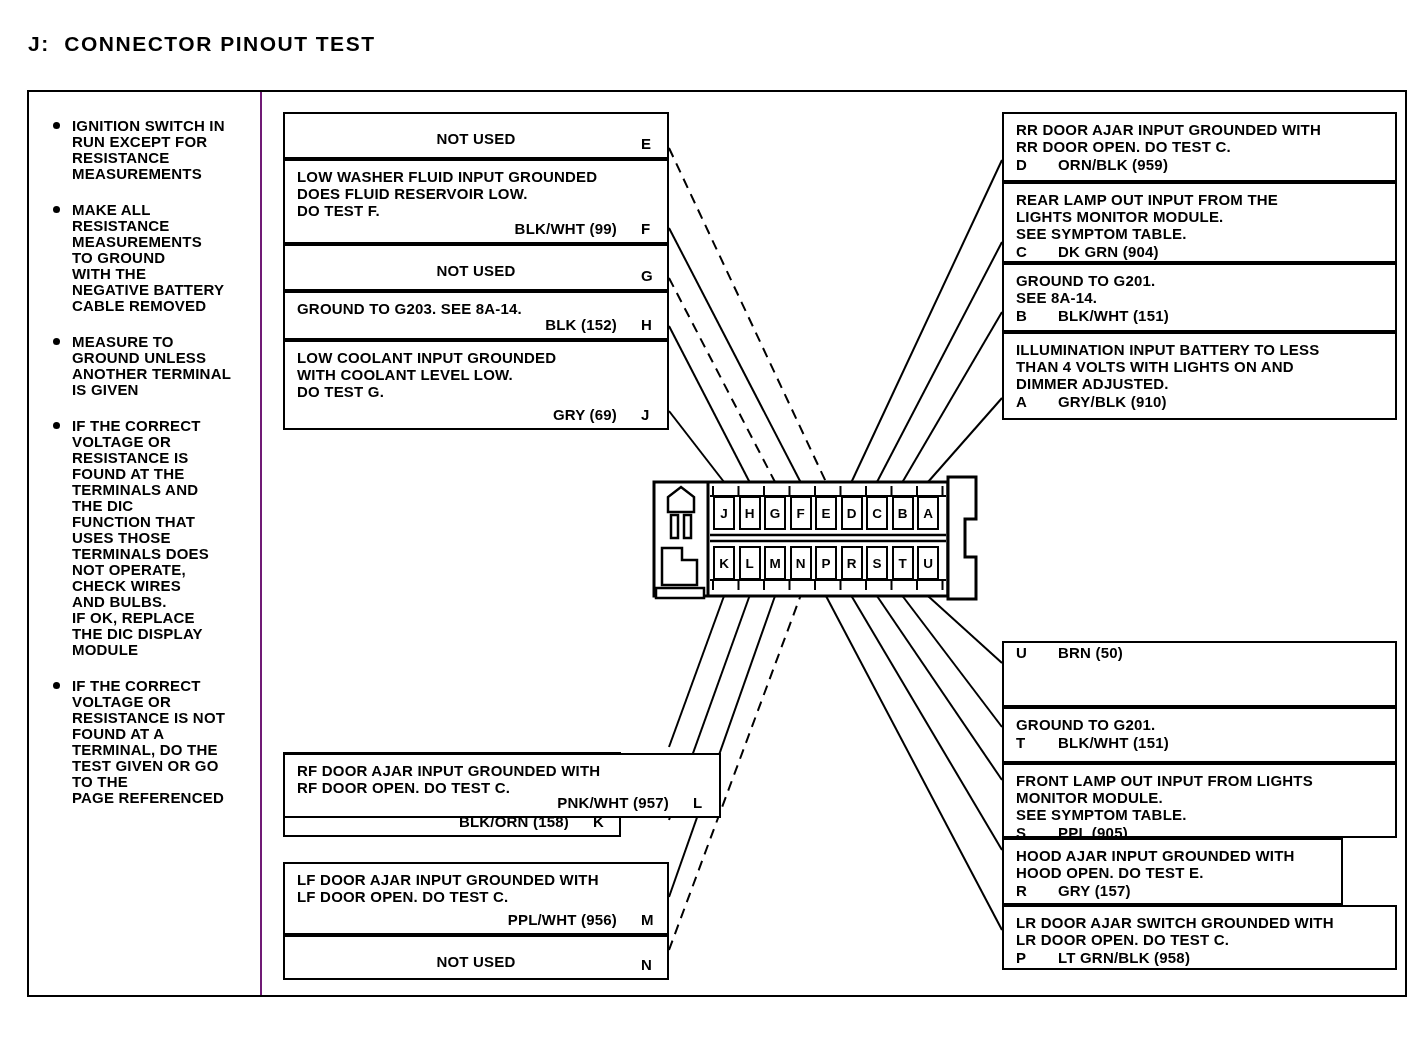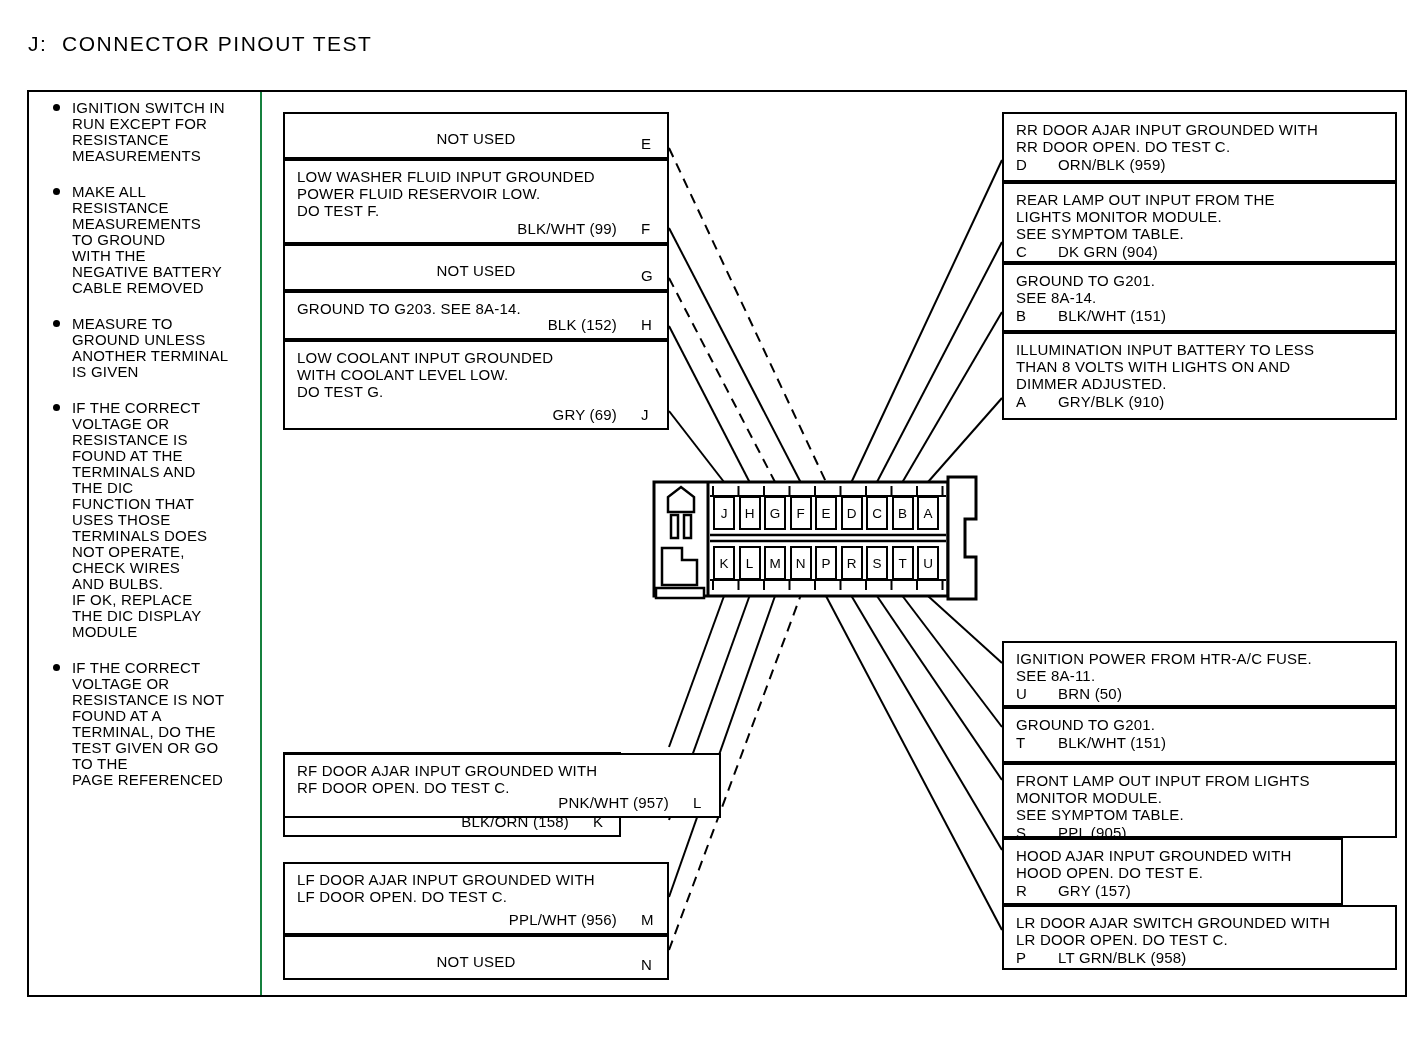--- a/index.html
+++ b/index.html
@@ -1,23 +1,23 @@
 <!DOCTYPE html>
 <html><head>
 <meta charset="utf-8">
 <style>
   html,body { margin:0; padding:0; background:#fff; }
   .page { position:relative; width:1424px; height:1040px; background:#ffffff;
-          font-family:"Liberation Sans", sans-serif; font-weight:normal; color:#000;
+          font-family:"Liberation Sans", sans-serif; font-weight:bold; color:#000;
           overflow:hidden; }
   .title { position:absolute; left:28px; top:32px; font-size:21px; letter-spacing:1.5px; white-space:pre; }
   .frame { position:absolute; left:27px; top:90px; width:1380px; height:907px;
            border:2px solid #000; box-sizing:border-box; }
   .notes { position:absolute; left:29px; top:92px; width:233px; height:903px;
-           border-right:2px solid #15803d; box-sizing:border-box; padding:8px 6px 0 24px; z-index:3; }
+           border-right:2px solid #701a75; box-sizing:border-box; padding:26px 6px 0 24px; z-index:3; }
   .note { display:flex; margin-bottom:20px; font-size:15px; line-height:16px; letter-spacing:0.2px; }
   .note .dot { width:7px; height:7px; border-radius:50%; background:#000; margin:4px 12px 0 0; flex:none; }
   .note-text { white-space:pre-line; }
 
   svg.wires { position:absolute; left:0; top:0; z-index:1; }
 
   .pinbox { position:absolute; border:2px solid #000; box-sizing:border-box; background:#fff;
             font-size:15px; line-height:17px; letter-spacing:0.2px; z-index:2; }
   .pinbox .desc { white-space:pre-line; padding:7px 12px 0 12px; }
   .pinbox.nu .desc { text-align:center; padding:16px 10px 0 10px; }
@@ -156,21 +156,21 @@
 
   <div class="pinbox nu bx-e">
     <div class="desc">NOT USED</div>
     <div class="tag">
         <span class="wire"></span>
         <span class="pin">E</span>
       </div>
   </div>
   <div class="pinbox bx-f">
     <div class="desc">LOW WASHER FLUID INPUT GROUNDED
-POWER FLUID RESERVOIR LOW.
+DOES FLUID RESERVOIR LOW.
 DO TEST F.</div>
     <div class="tag">
         <span class="wire">BLK/WHT (99)</span>
         <span class="pin">F</span>
       </div>
   </div>
   <div class="pinbox nu bx-g">
     <div class="desc">NOT USED</div>
     <div class="tag">
         <span class="wire"></span>
@@ -247,31 +247,29 @@
   <div class="pinbox bx-b">
     <div class="desc">GROUND TO G201.
 SEE 8A-14.</div>
     <div class="tagr">
         <span class="pin">B</span>
         <span class="wire">BLK/WHT (151)</span>
       </div>
   </div>
   <div class="pinbox bx-a">
     <div class="desc">ILLUMINATION INPUT BATTERY TO LESS
-THAN 8 VOLTS WITH LIGHTS ON AND
+THAN 4 VOLTS WITH LIGHTS ON AND
 DIMMER ADJUSTED.</div>
     <div class="tagr">
         <span class="pin">A</span>
         <span class="wire">GRY/BLK (910)</span>
       </div>
   </div>
 
   <div class="pinbox bx-u">
-    <div class="desc">IGNITION POWER FROM HTR-A/C FUSE.
-SEE 8A-11.</div>
     <div class="tagr">
         <span class="pin">U</span>
         <span class="wire">BRN (50)</span>
       </div>
   </div>
   <div class="pinbox bx-t">
     <div class="desc">GROUND TO G201.</div>
     <div class="tagr">
         <span class="pin">T</span>
         <span class="wire">BLK/WHT (151)</span>

